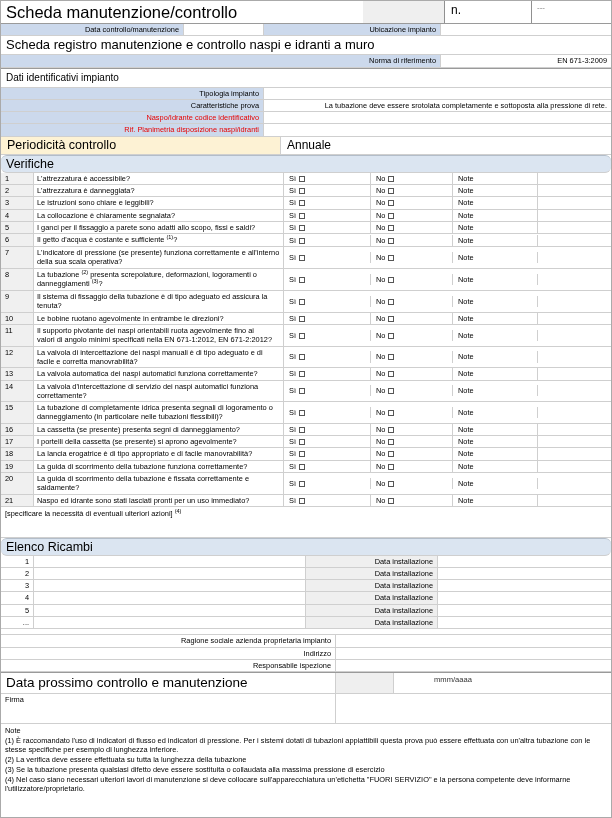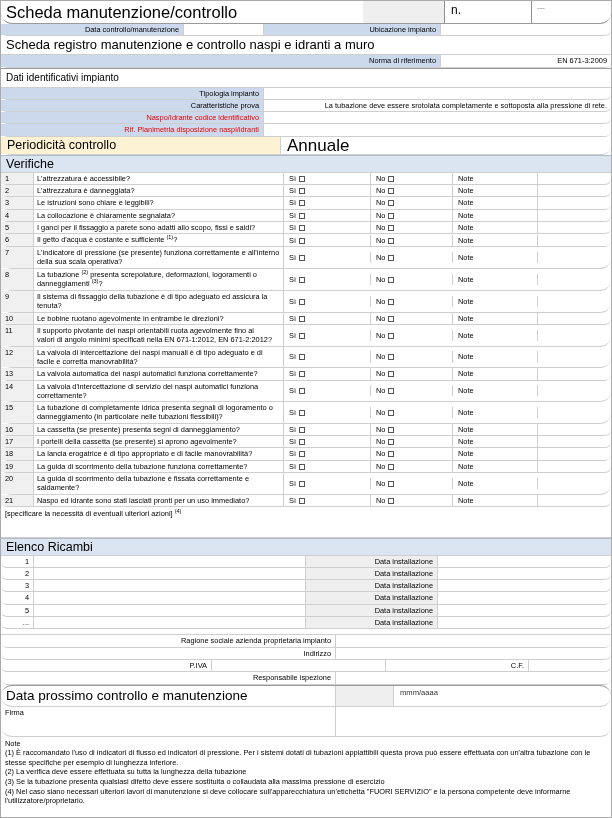--- a/index.html
+++ b/index.html
@@ -9,21 +9,21 @@
     --cellgray:#f0f0f0;
     --red:#e60000;
     --line:#cfcfcf;
     --strong:#9a9a9a;
   }
   *{margin:0;padding:0;box-sizing:border-box;}
   html,body{background:#fff;}
   body{font-family:"Liberation Sans",sans-serif;color:#000;}
   .page{position:relative;width:612px;height:818px;border:1px solid #aaa;background:#fff;overflow:hidden;
         font-size:7.4px;line-height:9.3px;display:flex;flex-direction:column;}
-  .grid{display:grid;border-radius:11px;}
+  .grid{display:grid;}
   .cell{padding:1px 4px;overflow:hidden;text-align:right;}
   .bl{background:var(--label-blue);}
   .rb{border-right:1px solid var(--line);}
   .row{border-bottom:1px solid var(--line);}
 
   
   .title-row{grid-template-columns:362px 81px 87px 1fr;border-bottom:1px solid var(--strong);min-height:21px;}
   .title-cell{font-size:16.5px;line-height:20px;padding:1px 5px;white-space:nowrap;}
   .title-gap{background:#efefef;}
   .n-cell{border-left:1px solid #909090;font-size:12px;line-height:19px;padding:0 6px;}
@@ -33,23 +33,23 @@
   .hdr-fields{grid-template-columns:183px 80px 177px 1fr;min-height:10px;}
   .subtitle-row{font-size:13px;line-height:16px;padding:1px 5px;min-height:17px;}
   .norma-row{grid-template-columns:440px 1fr;min-height:10px;}
 
   .section-big{font-size:10px;line-height:16px;padding:1px 5px;min-height:17px;border-top:1px solid var(--strong);}
   .dati-row{grid-template-columns:263px 1fr;min-height:10px;}
   .red-t{color:var(--red);}
 
   .periodicita-row{grid-template-columns:280px 1fr;min-height:17px;}
   .periodicita-label{background:var(--cream);font-size:12.5px;line-height:15px;padding:1px 6px;}
-  .periodicita-value{font-size:17px;line-height:15px;padding:1px 6px;}
-
-  .blue-header{background:var(--header-blue);font-size:12.5px;line-height:14px;padding:1px 5px;min-height:16px;border-top:1px solid #b3bdc9;}
+  .periodicita-value{font-size:12px;line-height:15px;padding:1px 6px;}
+
+  .blue-header{background:var(--header-blue);font-size:12.5px;line-height:14px;padding:1px 5px;min-height:16px;border-top:1px solid #b3bdc9;border-radius:6px;}
 
   
   .vrow{grid-template-columns:33px 250px 87px 82px 85px 1fr;align-items:center;}
   .vnum{background:var(--cellgray);align-self:stretch;padding:1px 4px;}
   .vq{padding:1px 3px;}
   .vq sup,.spec sup{font-size:5.5px;line-height:1;}
   .vopt{padding:1px 5px;white-space:nowrap;}
   .cb{display:inline-block;width:6px;height:6px;border:1px solid #555;background:#fff;vertical-align:-1px;margin-left:3px;}
   .vnotel{padding:1px 5px;}
   .vnotev{align-self:stretch;}
@@ -61,21 +61,21 @@
   .ric-date{background:#efefef;}
 
   .gap-row{height:6px;background:#fff;}
 
   .anag-row{grid-template-columns:335px 1fr;min-height:10.5px;}
   .piva-row{grid-template-columns:211px 174px 143px 1fr;min-height:10.5px;}
 
   .dp-row{grid-template-columns:335px 58px 1fr;border-top:1px solid var(--strong);min-height:21px;}
   .dp-title{font-size:13.5px;line-height:18px;padding:1px 5px;white-space:nowrap;}
   .dp-gray{background:#efefef;}
-  .dp-value{padding:2px 6px;color:#333;font-size:7.6px;}
+  .dp-value{padding:2px 6px;color:#333;font-size:7.6px;margin-left:34px;}
 
   .firma-row{grid-template-columns:335px 1fr;min-height:30px;}
   .firma-label{padding:1px 4px;}
 
   .notes{padding:2px 4px;flex:1;}
   .notes .nline{margin-bottom:0.5px;}
 </style>
 </head>
 <body>
 
@@ -339,26 +339,20 @@
     </div>
 
   <div class="gap-row row"></div>
 
   <div class="grid anag-row row">
     <div class="cell rb">Ragione sociale azienda proprietaria impianto</div>
     <div class="cell"></div>
   </div>
   <div class="grid anag-row row">
     <div class="cell rb">Indirizzo</div>
-    <div class="cell"></div>
-  </div>
-  <div class="grid piva-row row">
-    <div class="cell rb">P.IVA</div>
-    <div class="cell rb"></div>
-    <div class="cell rb">C.F.</div>
     <div class="cell"></div>
   </div>
   <div class="grid anag-row row">
     <div class="cell rb">Responsabile ispezione</div>
     <div class="cell"></div>
   </div>
 
   <div class="grid dp-row row">
     <div class="dp-title rb">Data prossimo controllo e manutenzione</div>
     <div class="dp-gray rb"></div>

